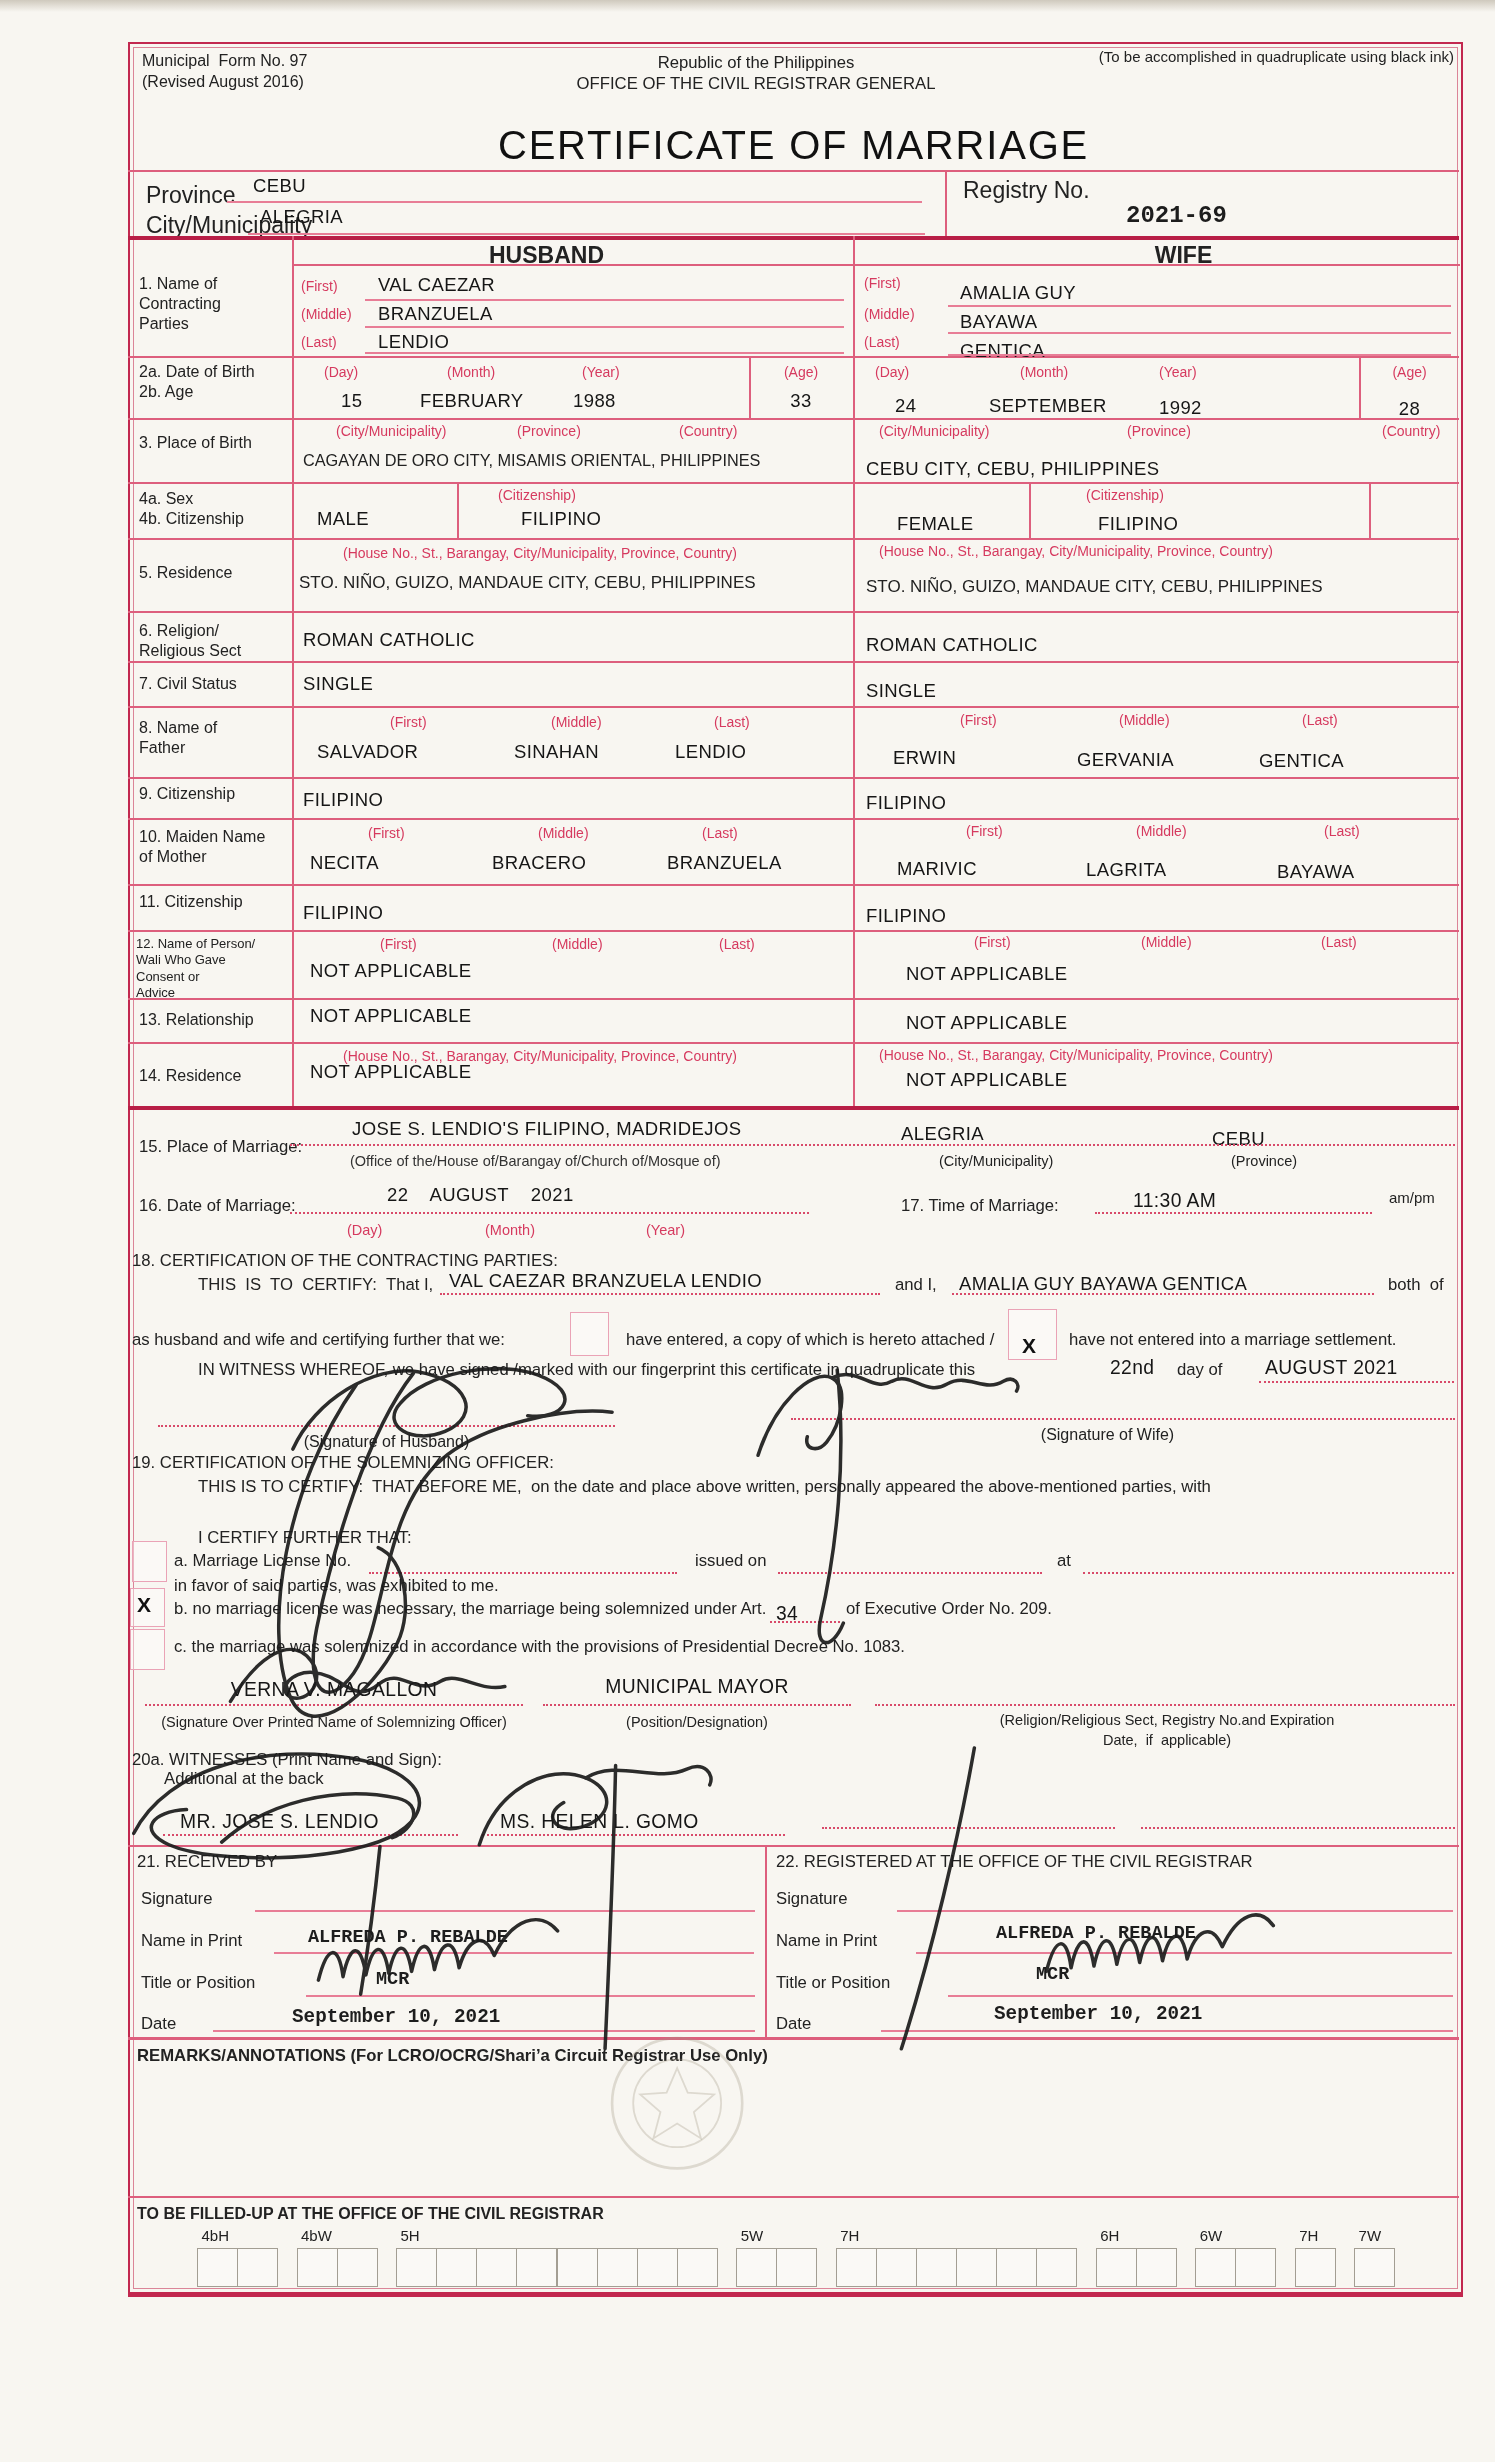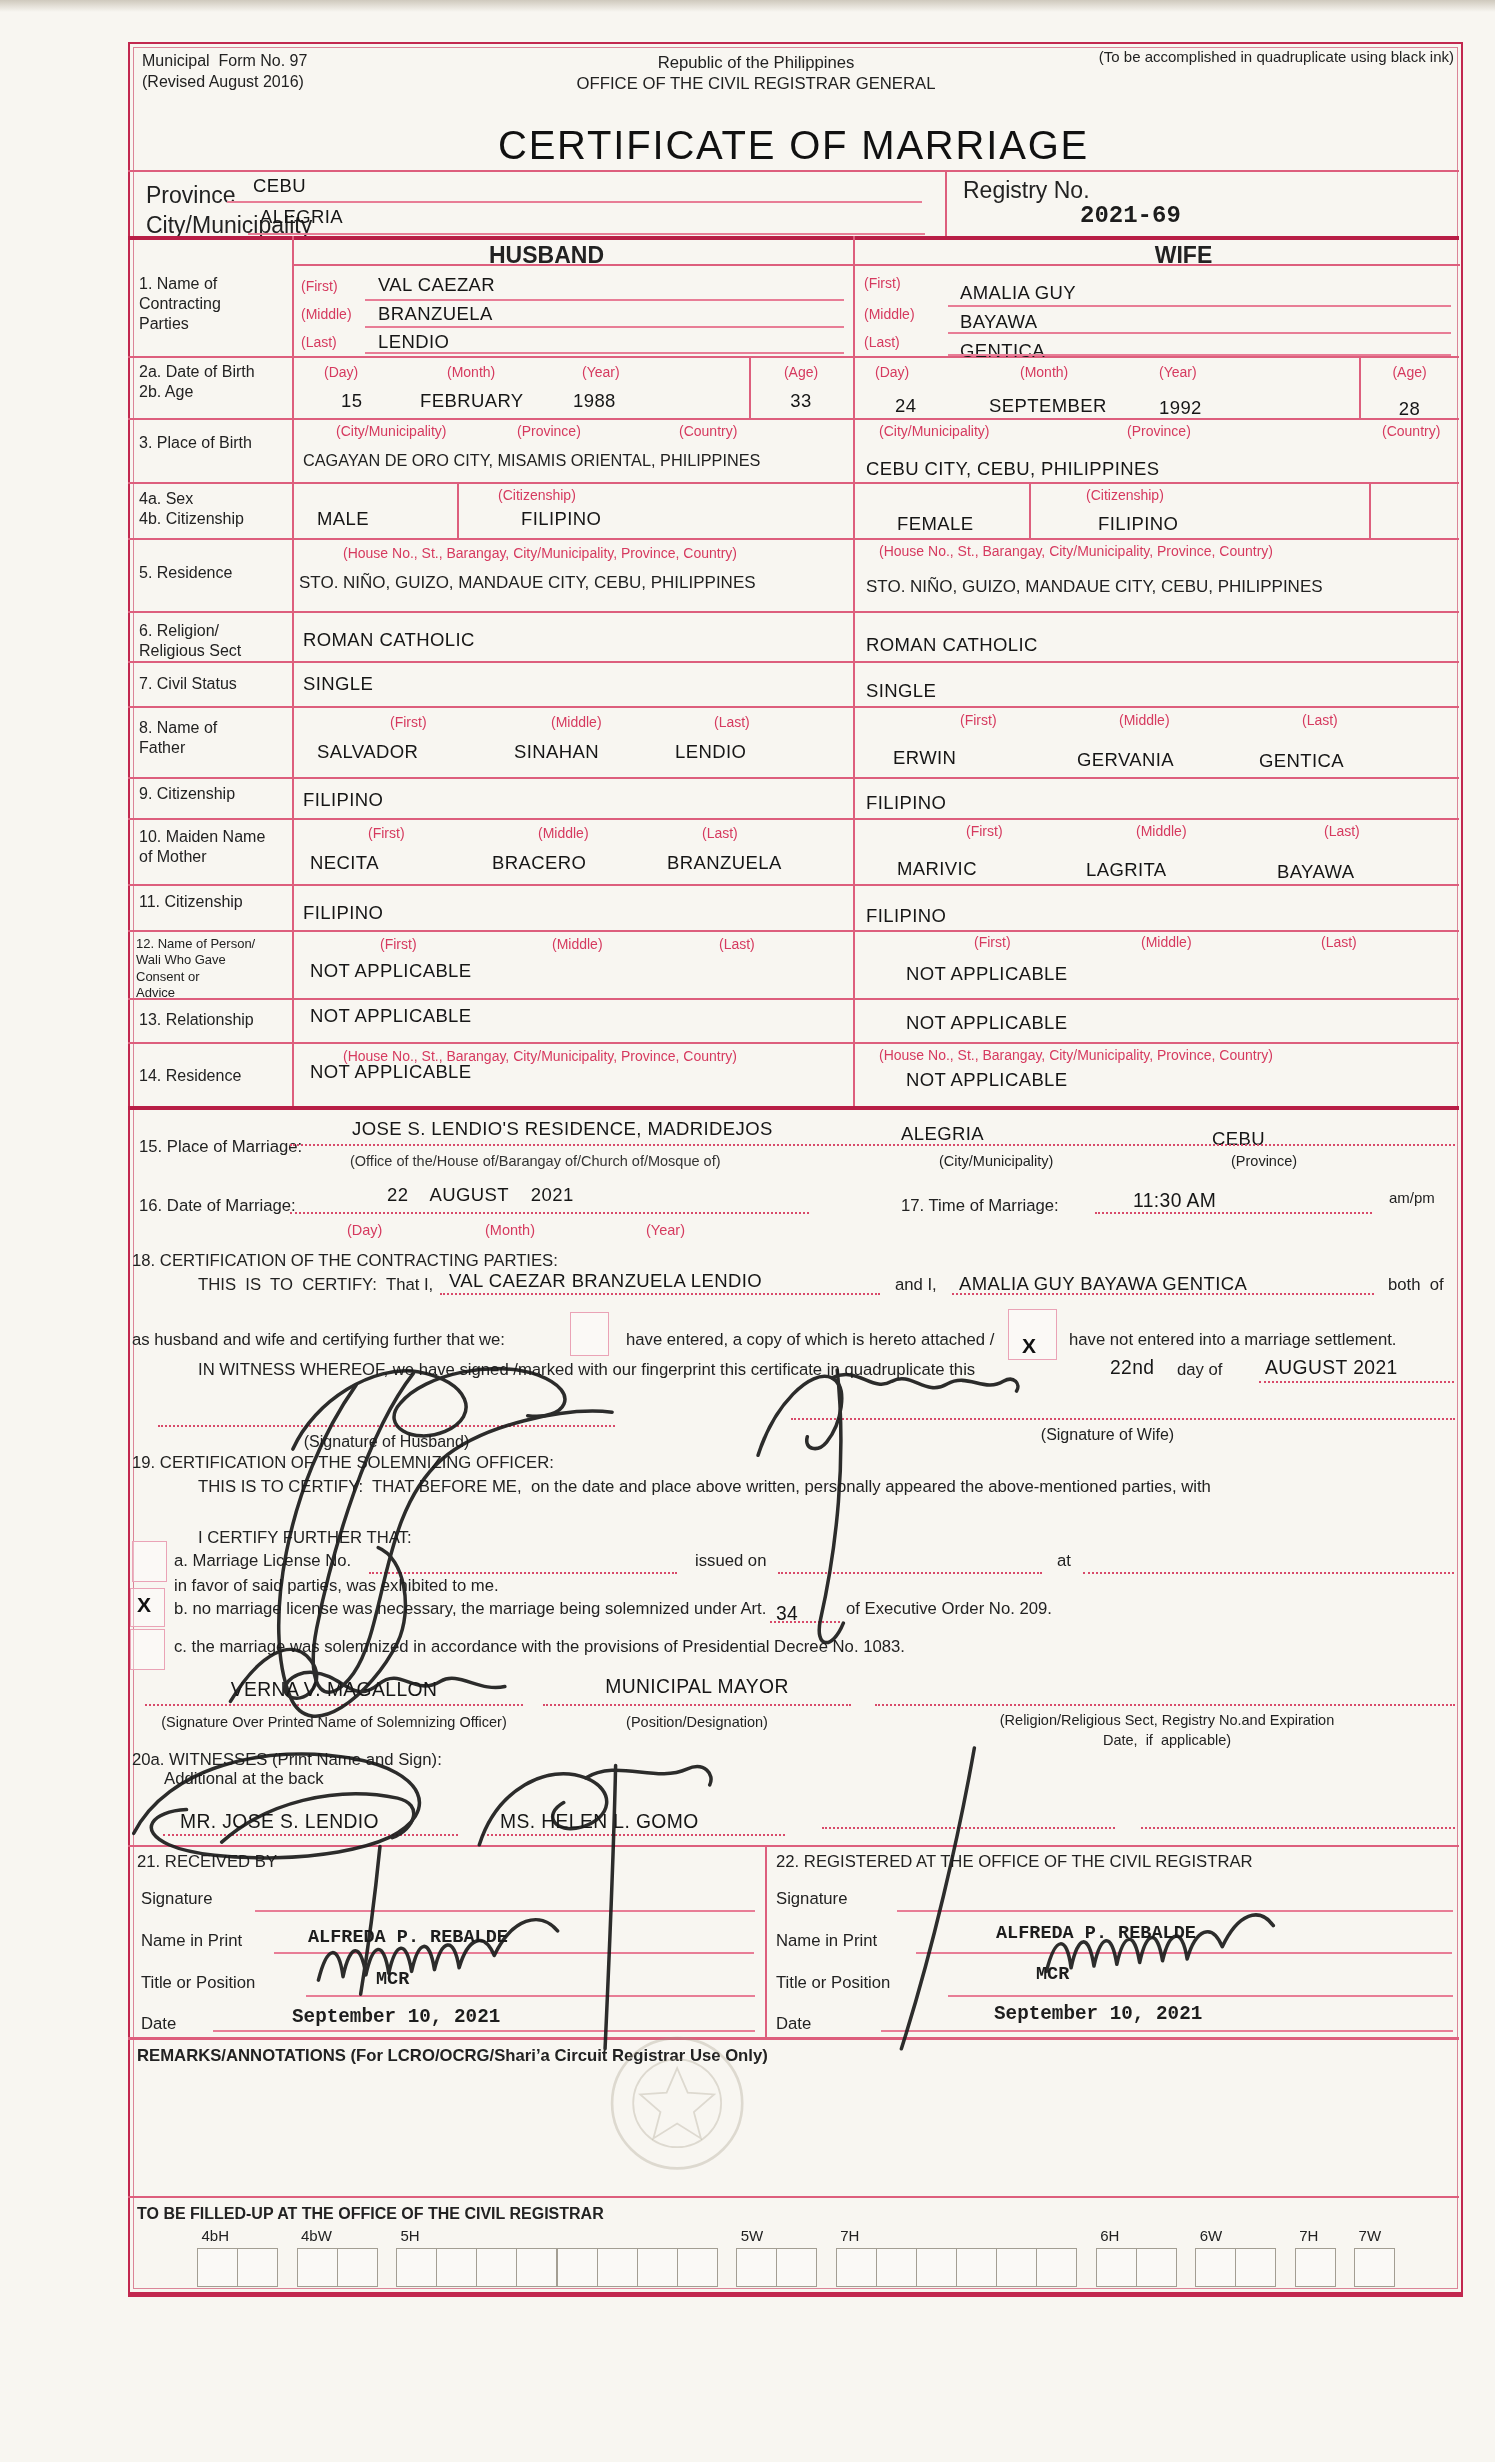--- a/index.html
+++ b/index.html
@@ -6,21 +6,21 @@
   body{width:1495px;height:2462px;background:#8a857c;font-family:"Liberation Sans",sans-serif;}
   #page{position:relative;width:1495px;height:2462px;background:#f8f6f1;overflow:hidden;}
   #scan-top{position:absolute;left:0;top:0;width:1495px;height:12.3px;background:linear-gradient(#cfc9bd,#f8f6f1);}
   #form{position:absolute;left:128px;top:42px;width:1331px;height:2248px;border:2.6px solid #c2284f;border-bottom-width:5.3px;background:transparent;}
   #form::before{content:'';position:absolute;inset:2.6px;border:0.9px solid rgba(194,40,79,.55);pointer-events:none;}
   .t{position:absolute;white-space:pre;color:#222;line-height:1.25;}
   .c{text-align:center;}
   .pk{color:#d63a5f;}
   .b{font-weight:bold;}
   .f15{font-size:13px;} .f16{font-size:14px;} .f165{font-size:14.5px;} .f17{font-size:15px;}
-  .f18{font-size:16px;} .f19{font-size:16.7px;} .f20{font-size:23px;} .f21{font-size:18.5px;} .f27{font-size:24px;}
+  .f18{font-size:16px;} .f19{font-size:16.7px;} .f20{font-size:23px;} .f21{font-size:18.5px;} .f27{font-size:24px;margin-left:46px;}
   .val{font-size:18.5px;letter-spacing:0.4px;color:#161616;}
   .mono{font-family:"Liberation Mono","DejaVu Sans Mono",monospace;font-weight:bold;color:#1d1d1d;}
   .hl{position:absolute;background:#dd5f7d;height:1.8px;}
   .hl.heavy{background:#b81e46;height:3.5px;}
   .vl{position:absolute;background:#dd5f7d;width:1.8px;}
   .dot{position:absolute;border-bottom:2.6px dotted #d84a6a;height:0;}
   .sol{position:absolute;background:#e87d96;height:1.8px;}
   .cbx{position:absolute;border:1.8px solid #eaa3b6;background:rgba(255,255,255,.4);}
   .xmark{font-size:21px;font-weight:bold;color:#111;}
   .title{font-size:40px;font-weight:normal;letter-spacing:1.8px;color:#111;}
@@ -214,21 +214,21 @@
   <span class="t val" style="left:310px;top:1004px">NOT APPLICABLE</span>
   <span class="t val" style="left:906px;top:1011px">NOT APPLICABLE</span>
 
   <span class="t f18" style="left:139px;top:1066px">14. Residence</span>
   <span class="t f16 pk" style="left:343px;top:1048px">(House No., St., Barangay, City/Municipality, Province, Country)</span>
   <span class="t val" style="left:310px;top:1060px">NOT APPLICABLE</span>
   <span class="t f16 pk" style="left:879px;top:1047px">(House No., St., Barangay, City/Municipality, Province, Country)</span>
   <span class="t val" style="left:906px;top:1068px">NOT APPLICABLE</span>
 
   <span class="t f19" style="left:139px;top:1137px">15. Place of Marriage:</span>
-  <span class="t val" style="left:352px;top:1117px">JOSE S. LENDIO'S RESIDENCE, MADRIDEJOS</span>
+  <span class="t val" style="left:352px;top:1117px">JOSE S. LENDIO'S FILIPINO, MADRIDEJOS</span>
   <span class="t val" style="left:901px;top:1122px">ALEGRIA</span>
   <span class="t val" style="left:1212px;top:1127px">CEBU</span>
   <div class="dot" style="left:290px;top:1144px;width:1165px"></div>
   <span class="t f165 pk" style="left:350px;top:1152px;color:#333">(Office of the/House of/Barangay of/Church of/Mosque of)</span>
   <span class="t f165" style="left:939px;top:1152px">(City/Municipality)</span>
   <span class="t f165" style="left:1231px;top:1152px">(Province)</span>
 
   <span class="t f19" style="left:139px;top:1196px">16. Date of Marriage:</span>
   <span class="t val" style="left:387px;top:1183px">22    AUGUST    2021</span>
   <div class="dot" style="left:290px;top:1212px;width:519px"></div>

